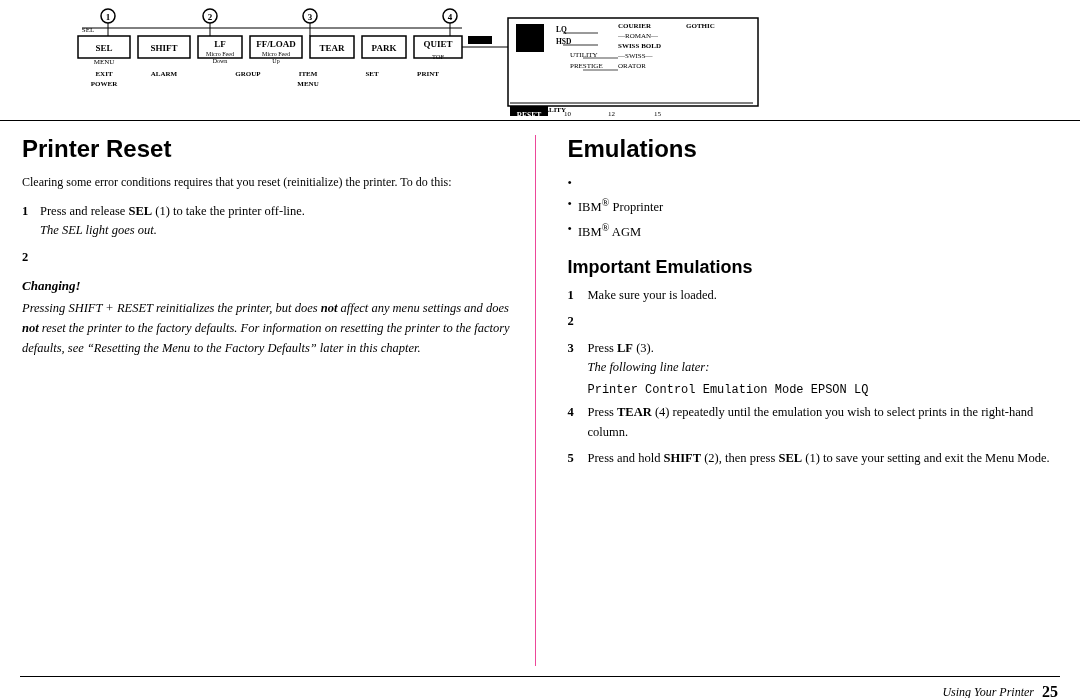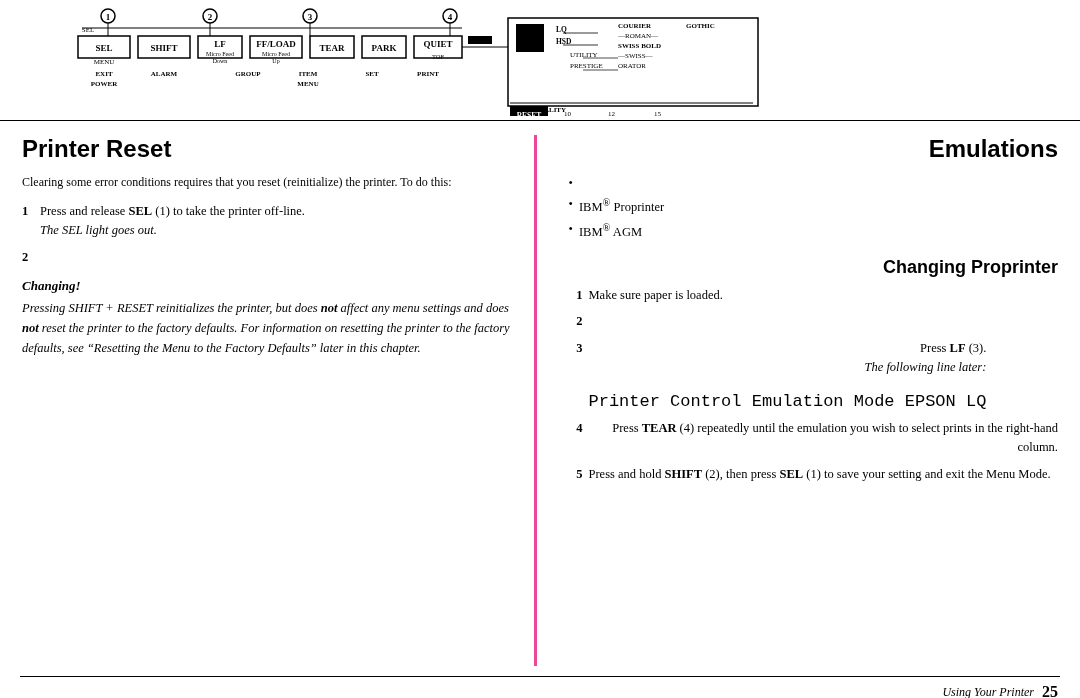--- a/index.html
+++ b/index.html
@@ -119,21 +119,21 @@
       <line x1="492" y1="113" x2="735" y2="113" stroke="#000" stroke-width="1"></line>
 
       <text x="546" y="122" font-size="7">17</text>
       <text x="590" y="122" font-size="7">20</text>
       <text x="636" y="122" font-size="7">PROP</text>
     </svg>
   </div>
 
   <div style="display:flex; padding: 14px 22px 10px 22px; gap: 28px; height: 555px;">
 
-    <div style="flex:1; border-right: 3px solid #ec4899; padding-right: 22px;">
+    <div style="flex:1; border-right: 1px solid #ec4899; padding-right: 22px;">
 
       <h1 style="font-family: Arial, sans-serif; font-size: 24px; font-weight: bold; margin-bottom: 10px;">Printer Reset</h1>
 
       <p style="font-size: 12px; line-height: 1.55; margin-bottom: 10px;">Clearing some error conditions requires that you reset (reinitialize) the printer. To do this:</p>
 
       <ol style="list-style:none; padding:0; margin:0;">
         <li style="display:flex; gap:6px; margin-bottom:8px; font-size:12.5px; line-height:1.55;">
           <span style="font-weight:bold; min-width:12px;">1</span>
           <span>
             Press and release <strong>SEL</strong> (1) to take the printer off-line.<br>
@@ -146,58 +146,58 @@
       </ol>
 
       <p style="font-weight:bold; font-style:italic; font-size:13px; margin-top:10px; margin-bottom:4px;">Changing!</p>
 
       <p style="font-style:italic; font-size:12.5px; line-height:1.6;">
         <em>Pressing SHIFT + RESET reinitializes the printer, but does <strong>not</strong> affect any menu settings and does <strong>not</strong> reset the printer to the factory defaults. For information on resetting the printer to the factory defaults, see “Resetting the Menu to the Factory Defaults” later in this chapter.</em>
       </p>
 
     </div>
 
-    <div style="flex:1; padding-left: 4px; text-align: right;">
+    <div style="flex:1; padding-left: 4px;">
 
       <h1 style="font-family: Arial, sans-serif; font-size: 24px; font-weight: bold; margin-bottom: 10px;">Emulations</h1>
 
       <ul style="list-style:none; padding:0; margin:0 0 14px 0;">
         <li style="font-size:12.5px; line-height:1.7; display:flex; gap:6px;">
           <span>•</span>
         </li>
         <li style="font-size:12.5px; line-height:1.7; display:flex; gap:6px;">
           <span>•</span>
           <span>IBM<sup>®</sup> Proprinter</span>
         </li>
         <li style="font-size:12.5px; line-height:1.7; display:flex; gap:6px;">
           <span>•</span>
           <span>IBM<sup>®</sup> AGM</span>
         </li>
       </ul>
 
-      <h2 style="font-family: Arial, sans-serif; font-size: 18px; font-weight: bold; margin-bottom: 8px;">Changing Proprinter</h2>
+      <h2 style="font-family: Arial, sans-serif; font-size: 18px; font-weight: bold; margin-bottom: 8px;">Important Emulations</h2>
 
       <ol style="list-style:none; padding:0; margin:0;">
 
         <li style="display:flex; gap:6px; margin-bottom:7px; font-size:12.5px; line-height:1.55;">
           <span style="font-weight:bold; min-width:14px;">1</span>
-          <span>Make sure paper is loaded.</span>
+          <span>Make sure your is loaded.</span>
         </li>
 
         <li style="display:flex; gap:6px; margin-bottom:7px; font-size:12.5px; line-height:1.55;">
           <span style="font-weight:bold; min-width:14px;">2</span>
         </li>
 
         <li style="display:flex; gap:6px; margin-bottom:2px; font-size:12.5px; line-height:1.55;">
           <span style="font-weight:bold; min-width:14px;">3</span>
           <span>
             Press <strong>LF</strong> (3).<br>
             <em>The following line later:</em>
             <br>
-            <code style="font-family: 'Courier New', Courier, monospace; font-size:17px; display:block; margin-top:11px; margin-left:0;">Printer Control   Emulation Mode   EPSON LQ</code>
+            <code style="font-family: 'Courier New', Courier, monospace; font-size:12px; display:block; margin-top:3px; margin-left:0;">Printer Control   Emulation Mode   EPSON LQ</code>
           </span>
         </li>
 
         <li style="display:flex; gap:6px; margin-bottom:7px; font-size:12.5px; line-height:1.55; margin-top:4px;">
           <span style="font-weight:bold; min-width:14px;">4</span>
           <span>Press <strong>TEAR</strong> (4) repeatedly until the emulation you wish to select prints in the right-hand column.</span>
         </li>
 
         <li style="display:flex; gap:6px; margin-bottom:7px; font-size:12.5px; line-height:1.55;">
           <span style="font-weight:bold; min-width:14px;">5</span>

